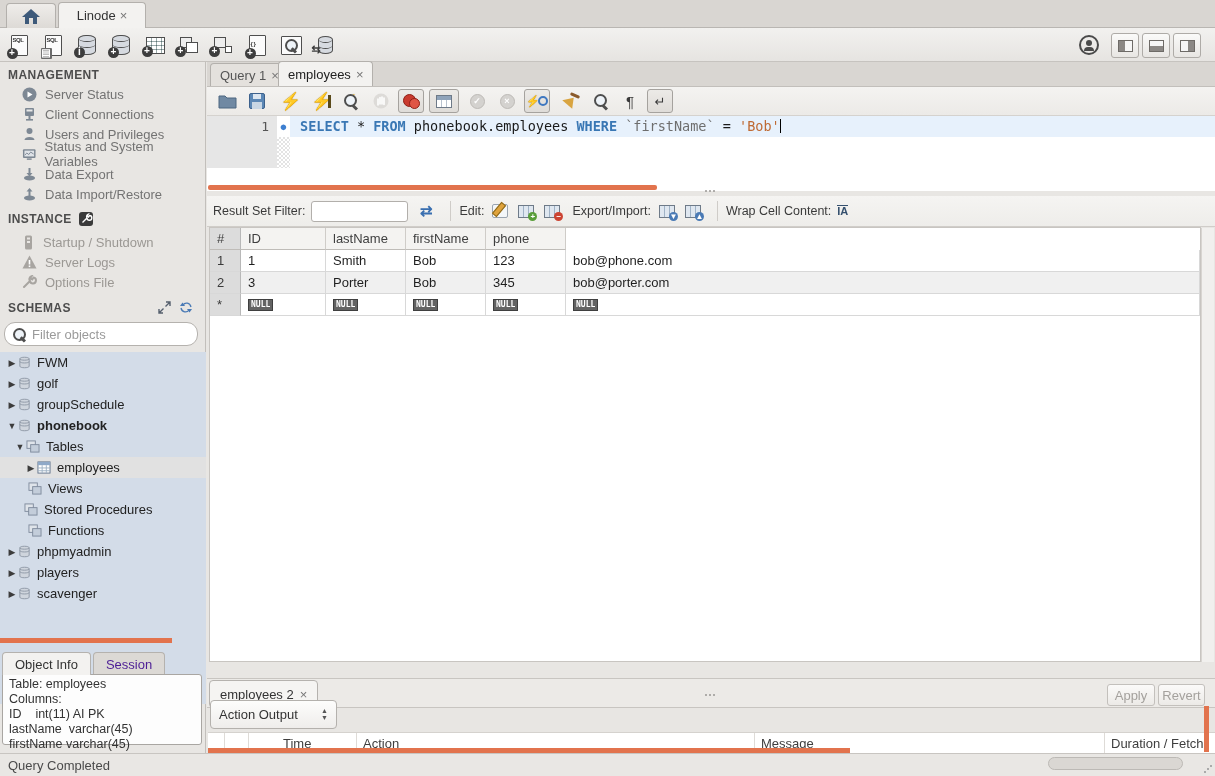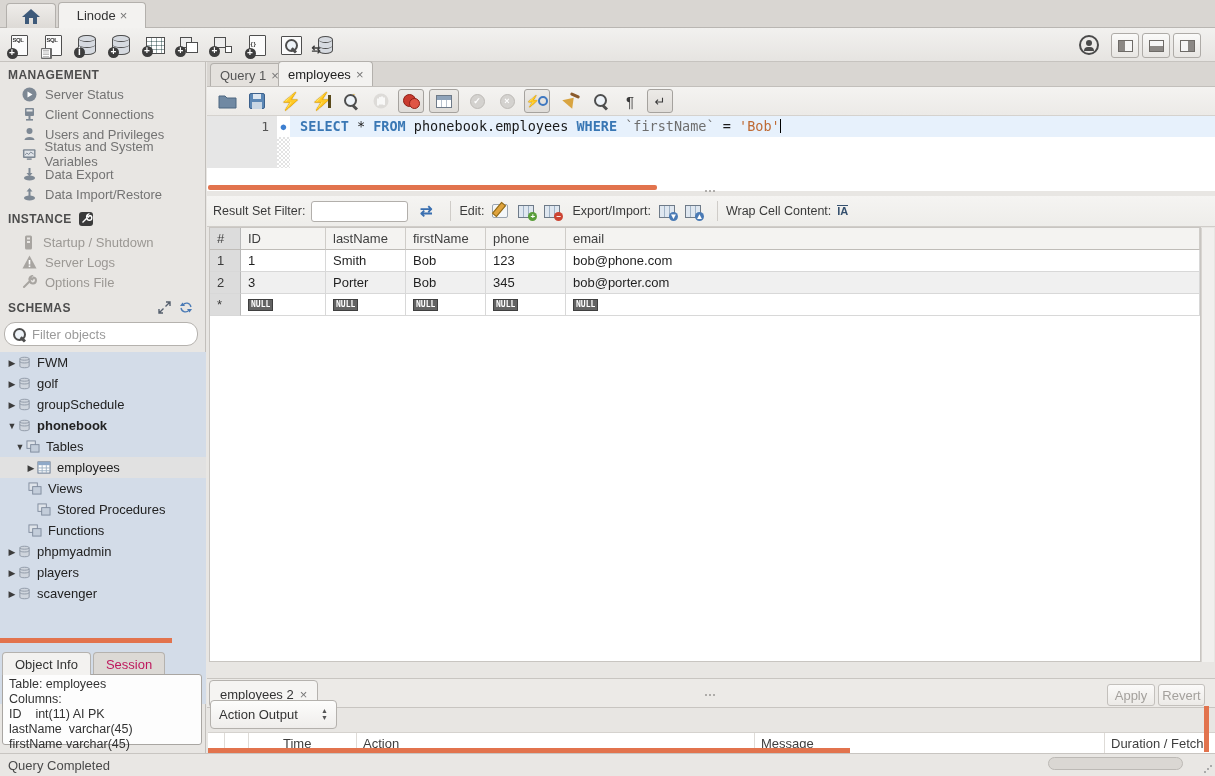--- a/index.html
+++ b/index.html
@@ -54,21 +54,21 @@
   .tree-item.selected { background:#e1e1e1; }
   .tree-item.bold { font-weight:bold; }
   .tw { width:12px; font-size:9px; color:#3c3c3c; text-align:center; flex:none; }
   .ti { margin-right:6px; flex:none; display:flex; }
   .tree-scroll { position:absolute; left:0; top:286px; width:172px; height:5px; background:#e2734d; }
   .vsplit-dots, .hsplit-dots { position:absolute; display:flex; gap:2px; }
   .dot { width:2px; height:2px; border-radius:50%; background:#9a9794; }
   .info-tabs { position:absolute; left:2px; display:flex; gap:2px; }
   .info-tab { height:23px; padding:0 12px; display:flex; align-items:center; font-size:13px; border:1px solid #b5b2ae; border-bottom:none; border-radius:4px 4px 0 0; }
   .info-tab.active { background:#f3f2f0; color:#333; position:relative; z-index:2; }
-  .info-tab.inactive { background:#dcd9d5; color:#be185d; }
+  .info-tab.inactive { background:#dcd9d5; color:#4c1d95; }
   .info-box { position:absolute; left:2px; width:200px; background:#fdfdfd; border:1px solid #a9a6a2; border-radius:0 3px 3px 3px; padding:2px 6px; }
   .info-line { font-size:12.5px; color:#333; line-height:15px; white-space:pre; }
 
   
   .qtabs { left:207px; top:62px; width:1008px; height:25px; background:#d9d6d2; border-bottom:1px solid #c2bfbb; }
   .qtab { position:absolute; bottom:0; height:23px; display:flex; align-items:center; gap:5px; padding:0 9px; font-size:13px; border:1px solid #b3b0ac; border-bottom:none; border-radius:4px 4px 0 0; }
   .qtab.inactive { background:#e4e1dd; color:#555; }
   .qtab.active { background:#f3f2f0; color:#222; height:25px; }
   .ed-toolbar { left:207px; top:87px; width:1008px; height:29px; background:linear-gradient(#f4f3f1,#eceae7); border-bottom:1px solid #d5d2ce; }
   .et-ico { position:absolute; top:2px; width:26px; height:24px; display:flex; align-items:center; justify-content:center; }
@@ -390,21 +390,21 @@
         </div>
       <div class="tree-item" style="padding-left:28px">
           <span class="ti">
             <svg width="14" height="13" viewBox="0 0 15 14">
               <rect x="1" y="1" width="9" height="8" fill="#dfe4ea" stroke="#7e8a9c"></rect>
               <rect x="5" y="5" width="9" height="8" fill="#c3cdda" stroke="#7e8a9c"></rect>
             </svg>
           </span>
           <span>Views</span>
         </div>
-      <div class="tree-item" style="padding-left:37px">
+      <div class="tree-item" style="padding-left:24px">
           <span class="ti">
             <svg width="14" height="13" viewBox="0 0 15 14">
               <rect x="1" y="1" width="9" height="8" fill="#dfe4ea" stroke="#7e8a9c"></rect>
               <rect x="5" y="5" width="9" height="8" fill="#c3cdda" stroke="#7e8a9c"></rect>
             </svg>
           </span>
           <span>Stored Procedures</span>
         </div>
       <div class="tree-item" style="padding-left:28px">
           <span class="ti">
@@ -597,21 +597,20 @@
     <span class="wrapico">IA</span>
   </div>
 
   <div class="abs resgrid">
     <div class="gr ghead">
       <div class="gc rownum">#</div>
       <div class="gc">ID</div>
       <div class="gc">lastName</div>
       <div class="gc">firstName</div>
       <div class="gc">phone</div>
-      <div class="gc">email</div>
     </div>
     <div class="gr grow">
       <div class="gc rownum">1</div>
       <div class="gc">1</div>
       <div class="gc">Smith</div>
       <div class="gc">Bob</div>
       <div class="gc">123</div>
       <div class="gc">bob@phone.com</div>
     </div>
     <div class="gr grow alt">

